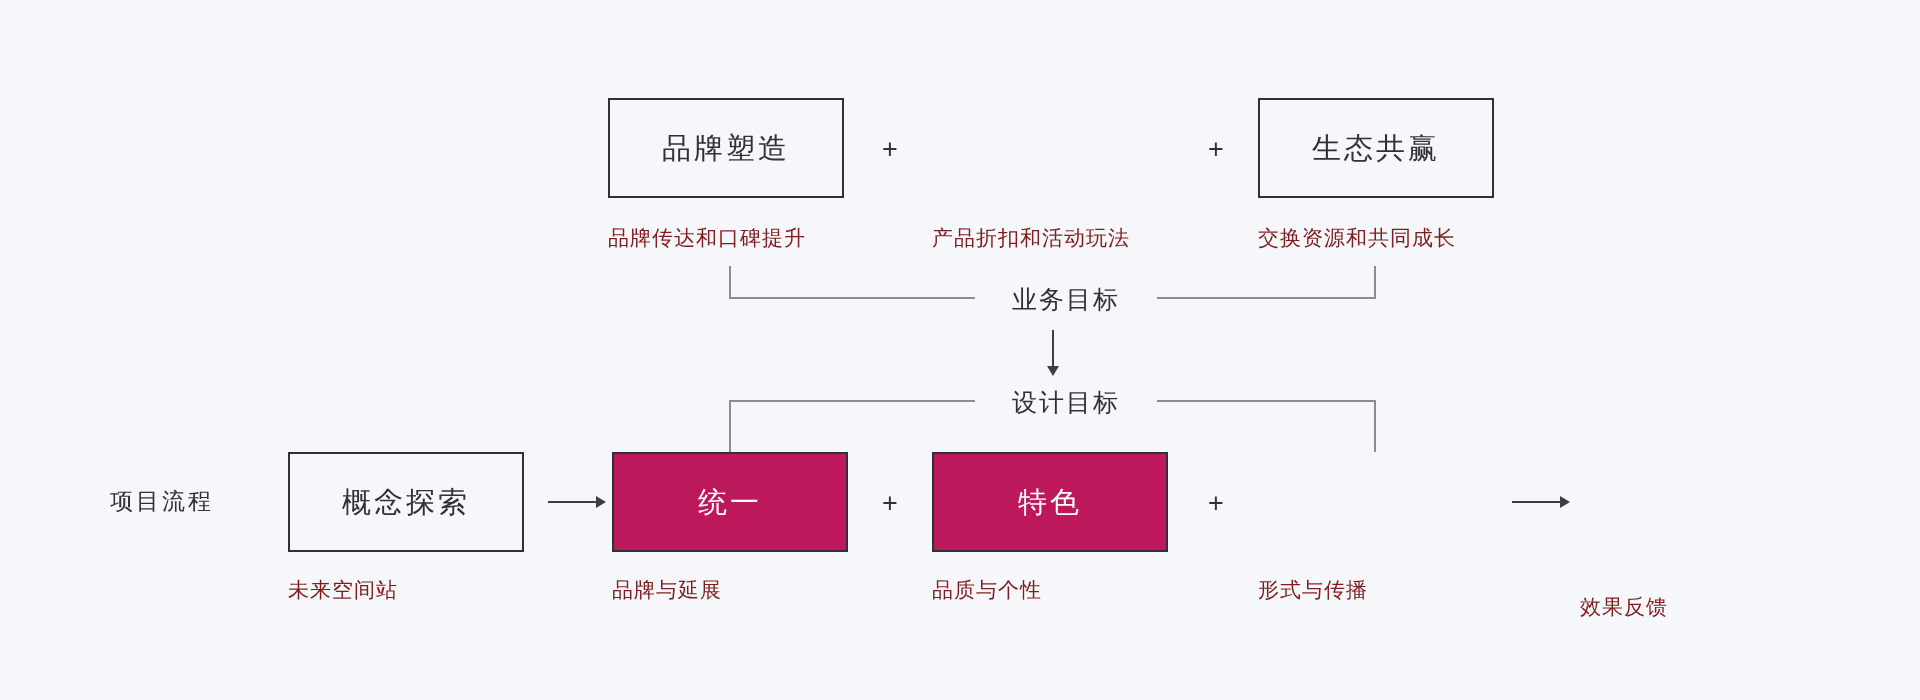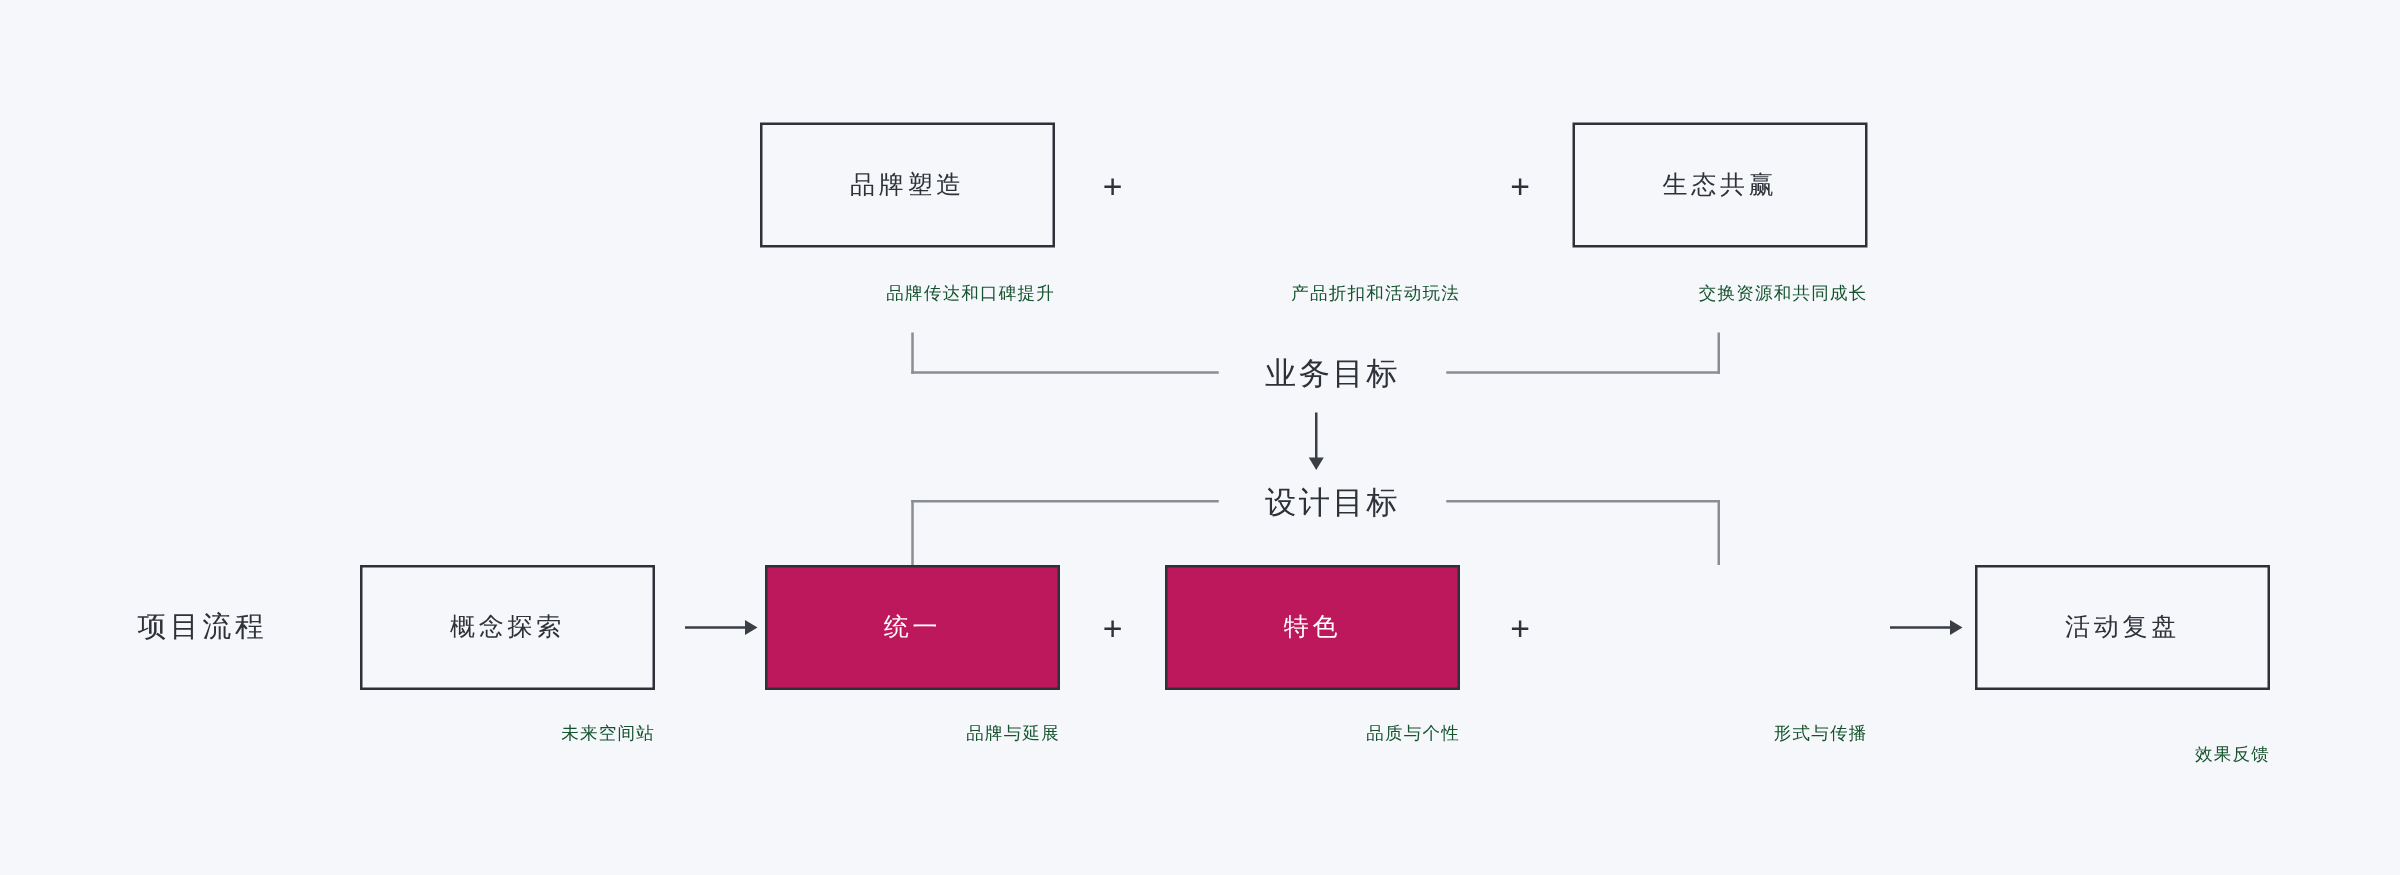--- a/index.html
+++ b/index.html
@@ -34,44 +34,44 @@
     background: #f5f7fa;
     border: 2px solid #2e3138;
     color: #2e3138;
   }
   .node.dark {
     background: #be185d;
     border: 2px solid #2e3138;
     color: #ffffff;
   }
   .node-label {
-    font-size: 20px;
+    font-size: 29px;
     line-height: 1;
     white-space: nowrap;
     letter-spacing: 3px;
   }
 
   
   .plus {
     position: absolute;
     font-size: 27px;
     line-height: 1;
     color: #2e3138;
     text-align: center;
     font-weight: 400;
   }
 
   
   .caption {
     position: absolute;
-    font-size: 14px;
-    line-height: 1;
-    color: #14532d;
-    white-space: nowrap;
-    text-align: right;
+    font-size: 21px;
+    line-height: 1;
+    color: #7f1d1d;
+    white-space: nowrap;
+    text-align: left;
     letter-spacing: 1px;
   }
 
   
   .hline {
     position: absolute;
     height: 2px;
     background: #8a8d94;
   }
   .vline {
@@ -184,23 +184,20 @@
   <div class="node dark" style="left:932px; top:452px; width:236px; height:100px;">
     <span class="node-label">特色</span>
   </div>
 
   <div class="plus" style="left:1204px; top:490px; width:24px;">+</div>
 
 
   <div class="hline-dark" style="left:1512px; top:501px; width:50px;"></div>
   <div class="arrowhead-right" style="left:1560px; top:496px;"></div>
 
-  <div class="node light" style="left:1580px; top:452px; width:236px; height:100px;">
-    <span class="node-label">活动复盘</span>
-  </div>
 
   <div class="caption" style="left:288px; top:579px; width:236px;">未来空间站</div>
   <div class="caption" style="left:612px; top:579px; width:236px;">品牌与延展</div>
   <div class="caption" style="left:932px; top:579px; width:236px;">品质与个性</div>
   <div class="caption" style="left:1258px; top:579px; width:236px;">形式与传播</div>
   <div class="caption" style="left:1580px; top:596px; width:236px;">效果反馈</div>
 
 </div>
 
 </body></html>

